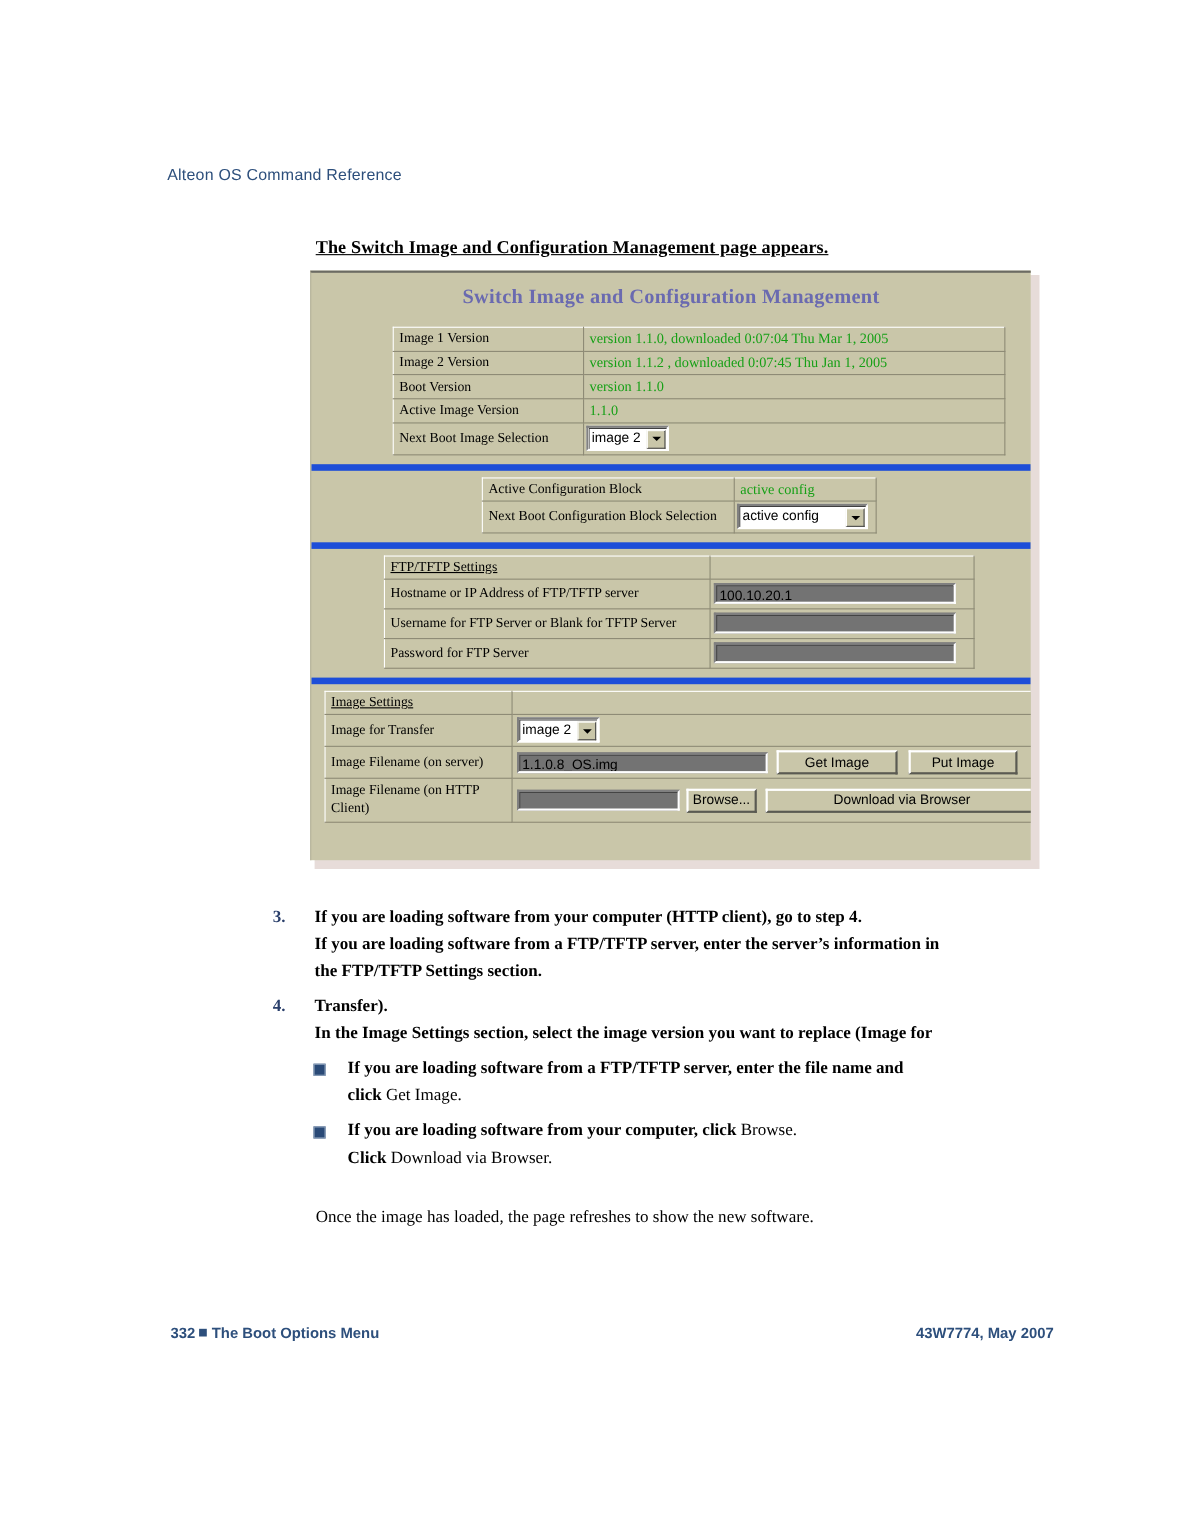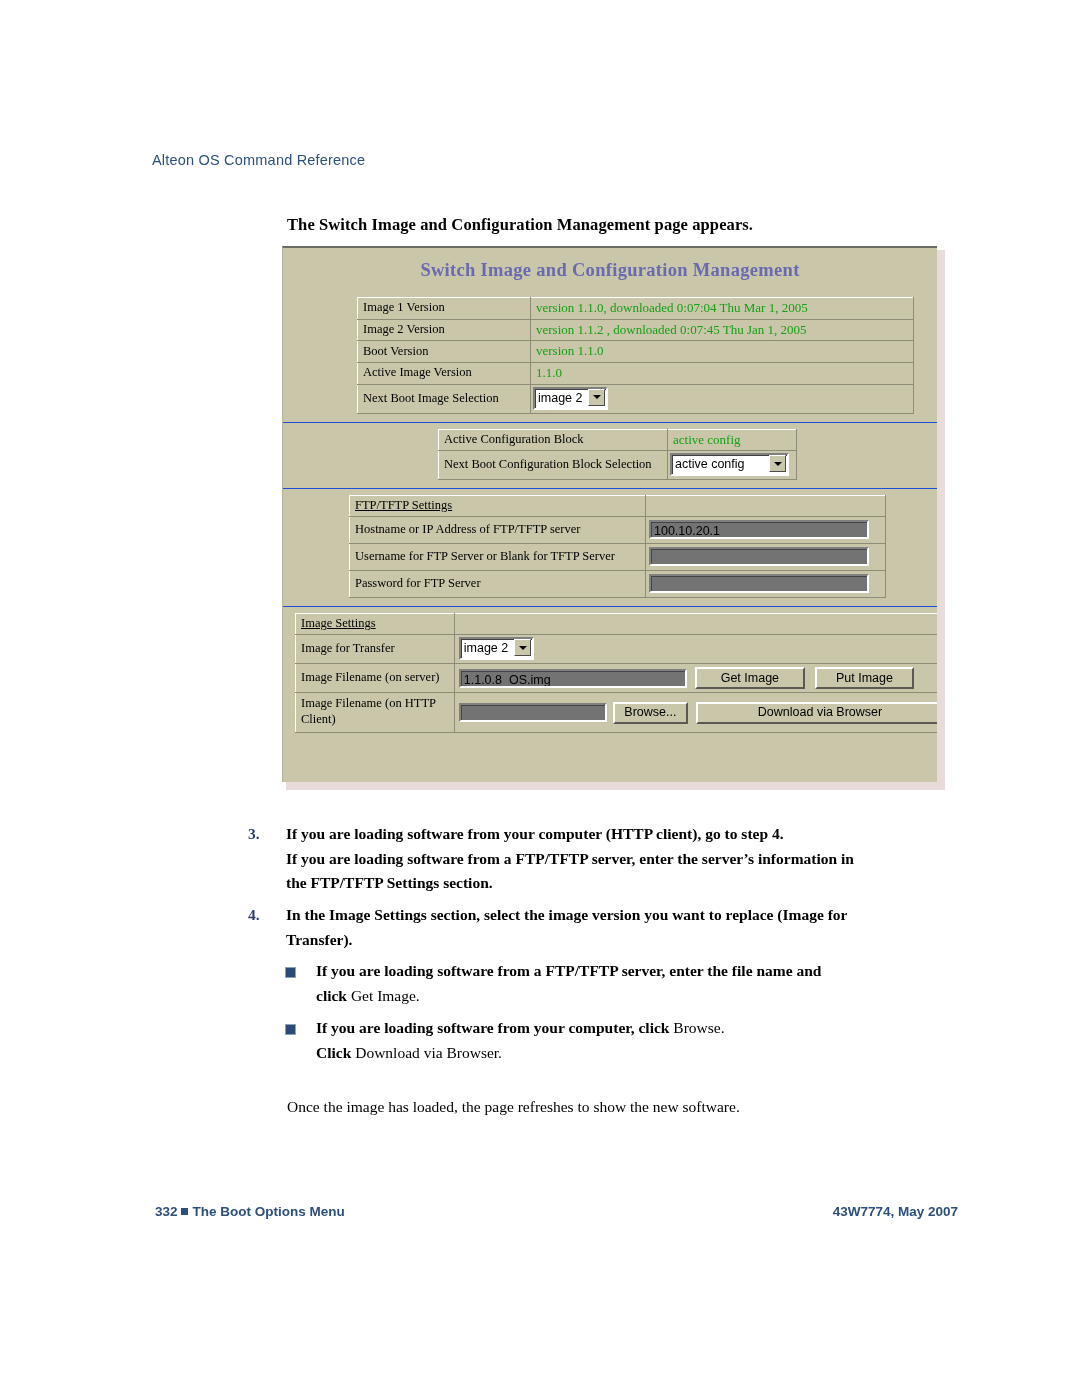--- a/index.html
+++ b/index.html
@@ -32,20 +32,21 @@
   
   .lead-heading {
     position: absolute;
     left: 287px;
     top: 215px;
     font-family: "Liberation Serif", serif;
     font-size: 16.5px;
     font-weight: bold;
     letter-spacing: 0.1px;
     white-space: nowrap;
+    text-decoration: underline;
   }
 
   
   .figure {
     position: absolute;
     left: 282px;
     top: 246px;
     width: 663px;
     height: 544px;
   }
@@ -76,21 +77,21 @@
     color: #6a6ab0;
     font-family: "Liberation Serif", serif;
     font-weight: bold;
     font-size: 18.5px;
     letter-spacing: 0.3px;
     padding-top: 12px;
     padding-bottom: 10px;
   }
 
   .band {
-    border-bottom: 1px solid #1d4ed8;
+    border-bottom: 6px solid #1d4ed8;
     padding: 6px 0 8px 0;
   }
   .band.no-rule { border-bottom: none; margin-left: 12px; }
 
   
   table.wt {
     border-collapse: collapse;
     font-size: 12.5px;
     line-height: 1.05;
   }
@@ -112,21 +113,21 @@
 
   
   .tbl-images { margin: 0 0 0 74px; }
   .tbl-config { margin: 0 0 0 155px; }
   .tbl-ftp    { margin: 0 0 0 66px; }
   .tbl-imgset { margin: 0; }
 
   
   .select9x {
     display: inline-flex;
-    align-items: flex-start;
+    align-items: flex-end;
     background: #ffffff;
     border: 2px solid;
     border-color: #808080 #ffffff #ffffff #808080;
     box-shadow: inset 1px 1px 0 #404040;
     height: 19px;
     padding: 0 0 0 3px;
     font-family: "Liberation Sans", sans-serif;
     font-size: 12.5px;
     line-height: 19px;
     color: #000;
@@ -380,21 +381,21 @@
             <span class="btn9x" style="width:99px;margin-left:7px">Put Image</span>
           </td>
         </tr>
         <tr>
           <td class="lbl" style="white-space:normal;line-height:1.25">
             <span>Image Filename (on HTTP</span><br>
             <span>Client)</span>
           </td>
           <td style="padding:3px 5px 3px 4px">
             <span class="text9x" style="width:148px"></span>
-            <span class="btn9x" style="width:75px;margin-left:3px">Browse...</span>
+            <span class="btn9x" style="width:64px;margin-left:3px">Browse...</span>
             <span class="btn9x" style="width:248px;margin-left:5px">Download via Browser</span>
           </td>
         </tr>
       </tbody>
         </table>
     </div>
 
   </div>
 </div>
 
@@ -403,22 +404,22 @@
   <div class="body">
     <div>If you are loading software from your computer (HTTP client), go to step 4.</div>
     <div>If you are loading software from a FTP/TFTP server, enter the server’s information in</div>
     <div>the FTP/TFTP Settings section.</div>
   </div>
 </div>
 
 <div class="step" style="left:248px; top:903px; width:700px;">
   <span class="num">4.</span>
   <div class="body">
+    <div>Transfer).</div>
     <div>In the Image Settings section, select the image version you want to replace (Image for</div>
-    <div>Transfer).</div>
   </div>
 </div>
 
 <div class="bullet" style="left:285px; top:959px; width:690px;">
   <span class="sq"></span>
   <div class="body">
     <div>If you are loading software from a FTP/TFTP server, enter the file name and</div>
     <div><span>click </span><span class="reg">Get Image.</span></div>
   </div>
 </div>

